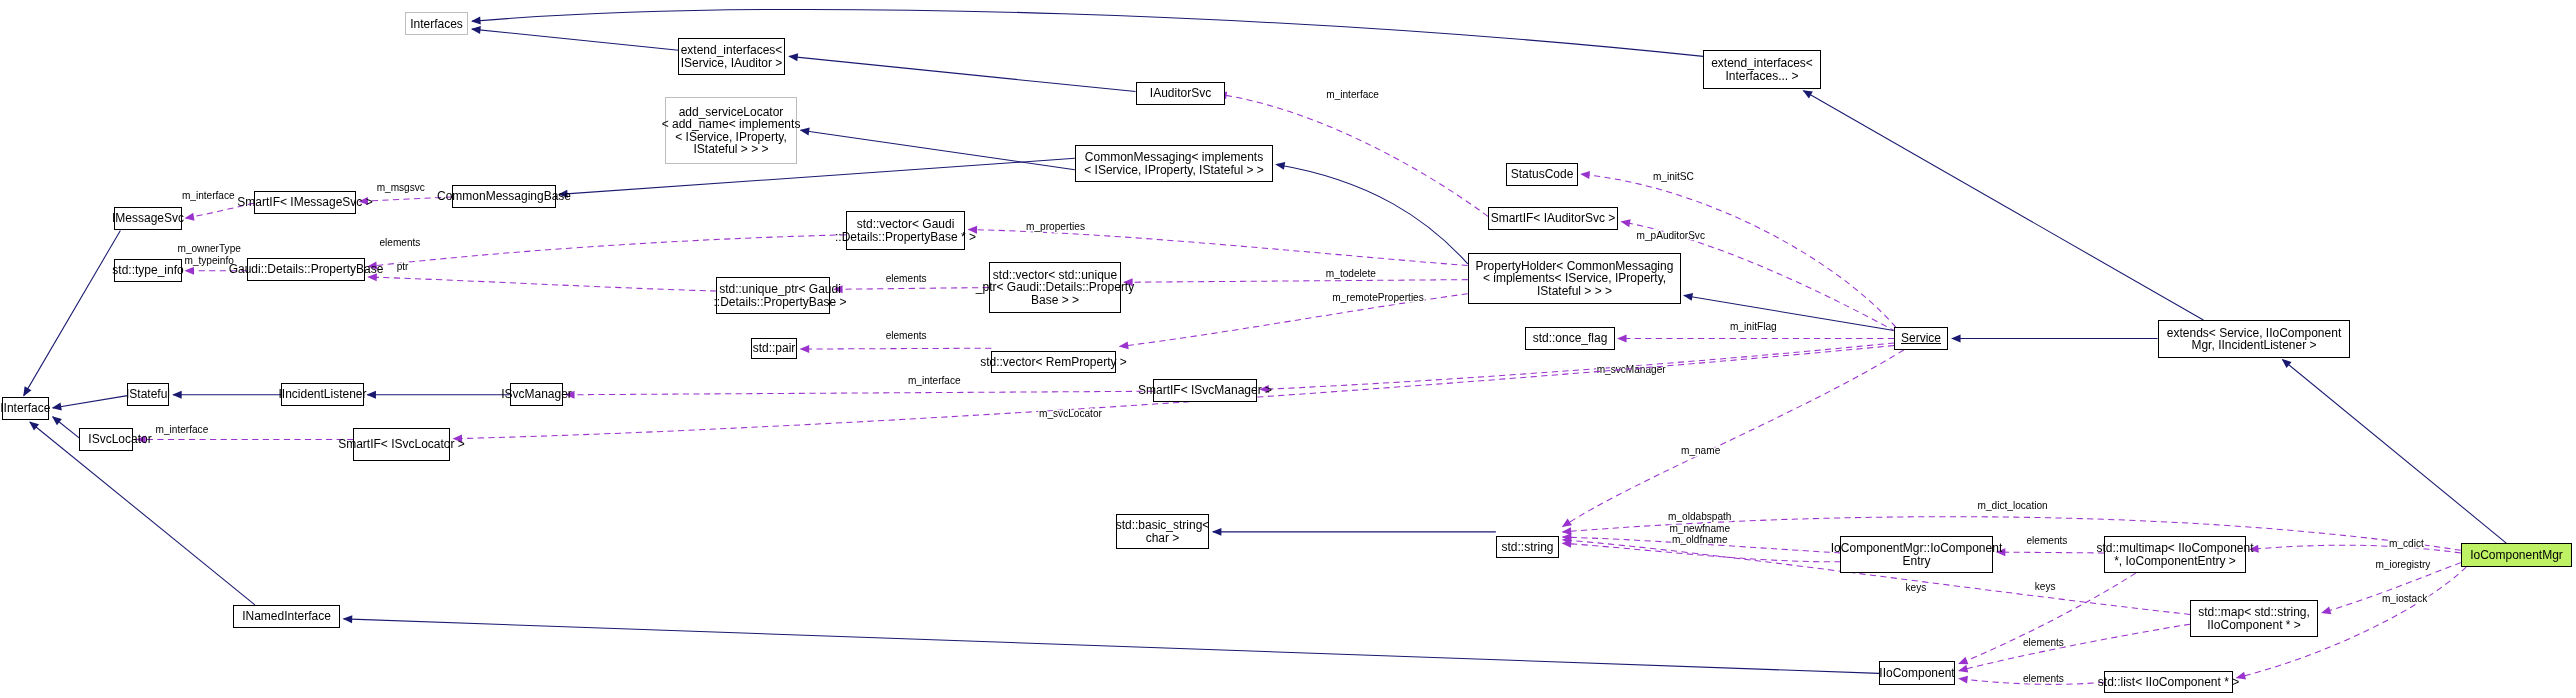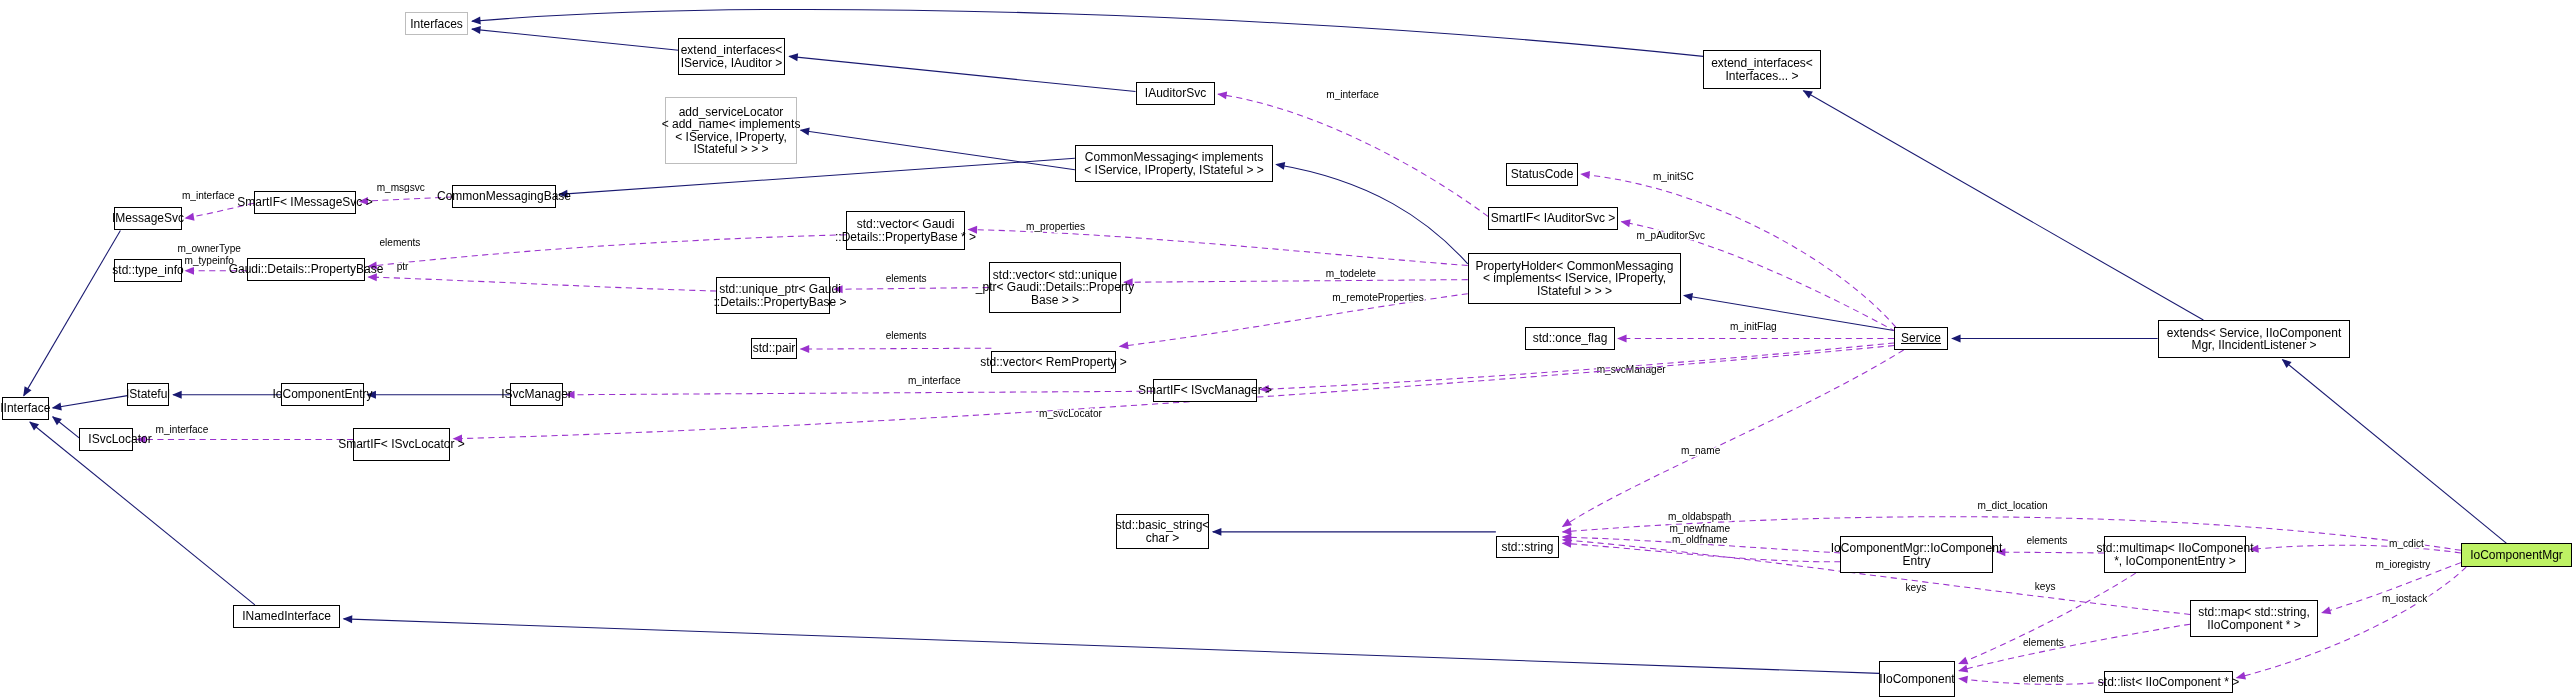--- a/index.html
+++ b/index.html
@@ -147,32 +147,32 @@
         <div>std::vector&lt; std::unique</div>
         <div>_ptr&lt; Gaudi::Details::Property</div>
         <div>Base &gt; &gt;</div>
       </div>
       <div class="node" style="left: 751px; top: 338px; width: 46px; height: 21px;">
         <div>std::pair</div>
       </div>
       <div class="node" style="left: 991px; top: 351px; width: 125px; height: 22px;">
         <div>std::vector&lt; RemProperty &gt;</div>
       </div>
-      <div class="node" style="left: 1136px; top: 82px; width: 79px; height: 23px;">
+      <div class="node" style="left: 1136px; top: 82px; width: 89px; height: 23px;">
         <div>IAuditorSvc</div>
       </div>
       <div class="node" style="left: 1075px; top: 145px; width: 198px; height: 37px;">
         <div>CommonMessaging&lt; implements</div>
         <div>&lt; IService, IProperty, IStateful &gt; &gt;</div>
       </div>
       <div class="node" style="left: 127px; top: 383px; width: 42px; height: 23px;">
         <div>IStateful</div>
       </div>
       <div class="node" style="left: 281px; top: 383px; width: 83px; height: 23px;">
-        <div>IoComponentEntry</div>
+        <div>IIncidentListener</div>
       </div>
       <div class="node" style="left: 510px; top: 383px; width: 53px; height: 23px;">
         <div>ISvcManager</div>
       </div>
       <div class="node" style="left: 1153px; top: 379px; width: 104px; height: 23px;">
         <div>SmartIF&lt; ISvcManager &gt;</div>
       </div>
       <div class="node" style="left: 1.8px; top: 397px; width: 47px; height: 23px;">
         <div>IInterface</div>
       </div>
@@ -222,21 +222,21 @@
         <div>std::multimap&lt; IIoComponent</div>
         <div>*, IoComponentEntry &gt;</div>
       </div>
       <div class="node" style="left: 2190px; top: 600px; width: 128px; height: 37px;">
         <div>std::map&lt; std::string,</div>
         <div>IIoComponent * &gt;</div>
       </div>
       <div class="node" style="left: 233px; top: 605px; width: 107px; height: 23px;">
         <div>INamedInterface</div>
       </div>
-      <div class="node" style="left: 1879px; top: 661px; width: 76px; height: 36px; justify-content: center;">
+      <div class="node" style="left: 1879px; top: 661px; width: 76px; height: 24px; justify-content: center;">
         <div>IIoComponent</div>
       </div>
       <div class="node" style="left: 2104px; top: 671px; width: 129px; height: 22px;">
         <div>std::list&lt; IIoComponent * &gt;</div>
       </div>
       <div class="node highlight" style="left: 2461px; top: 543px; width: 111px; height: 24px;">
         <div>IoComponentMgr</div>
       </div>
     </div>
 </div>

